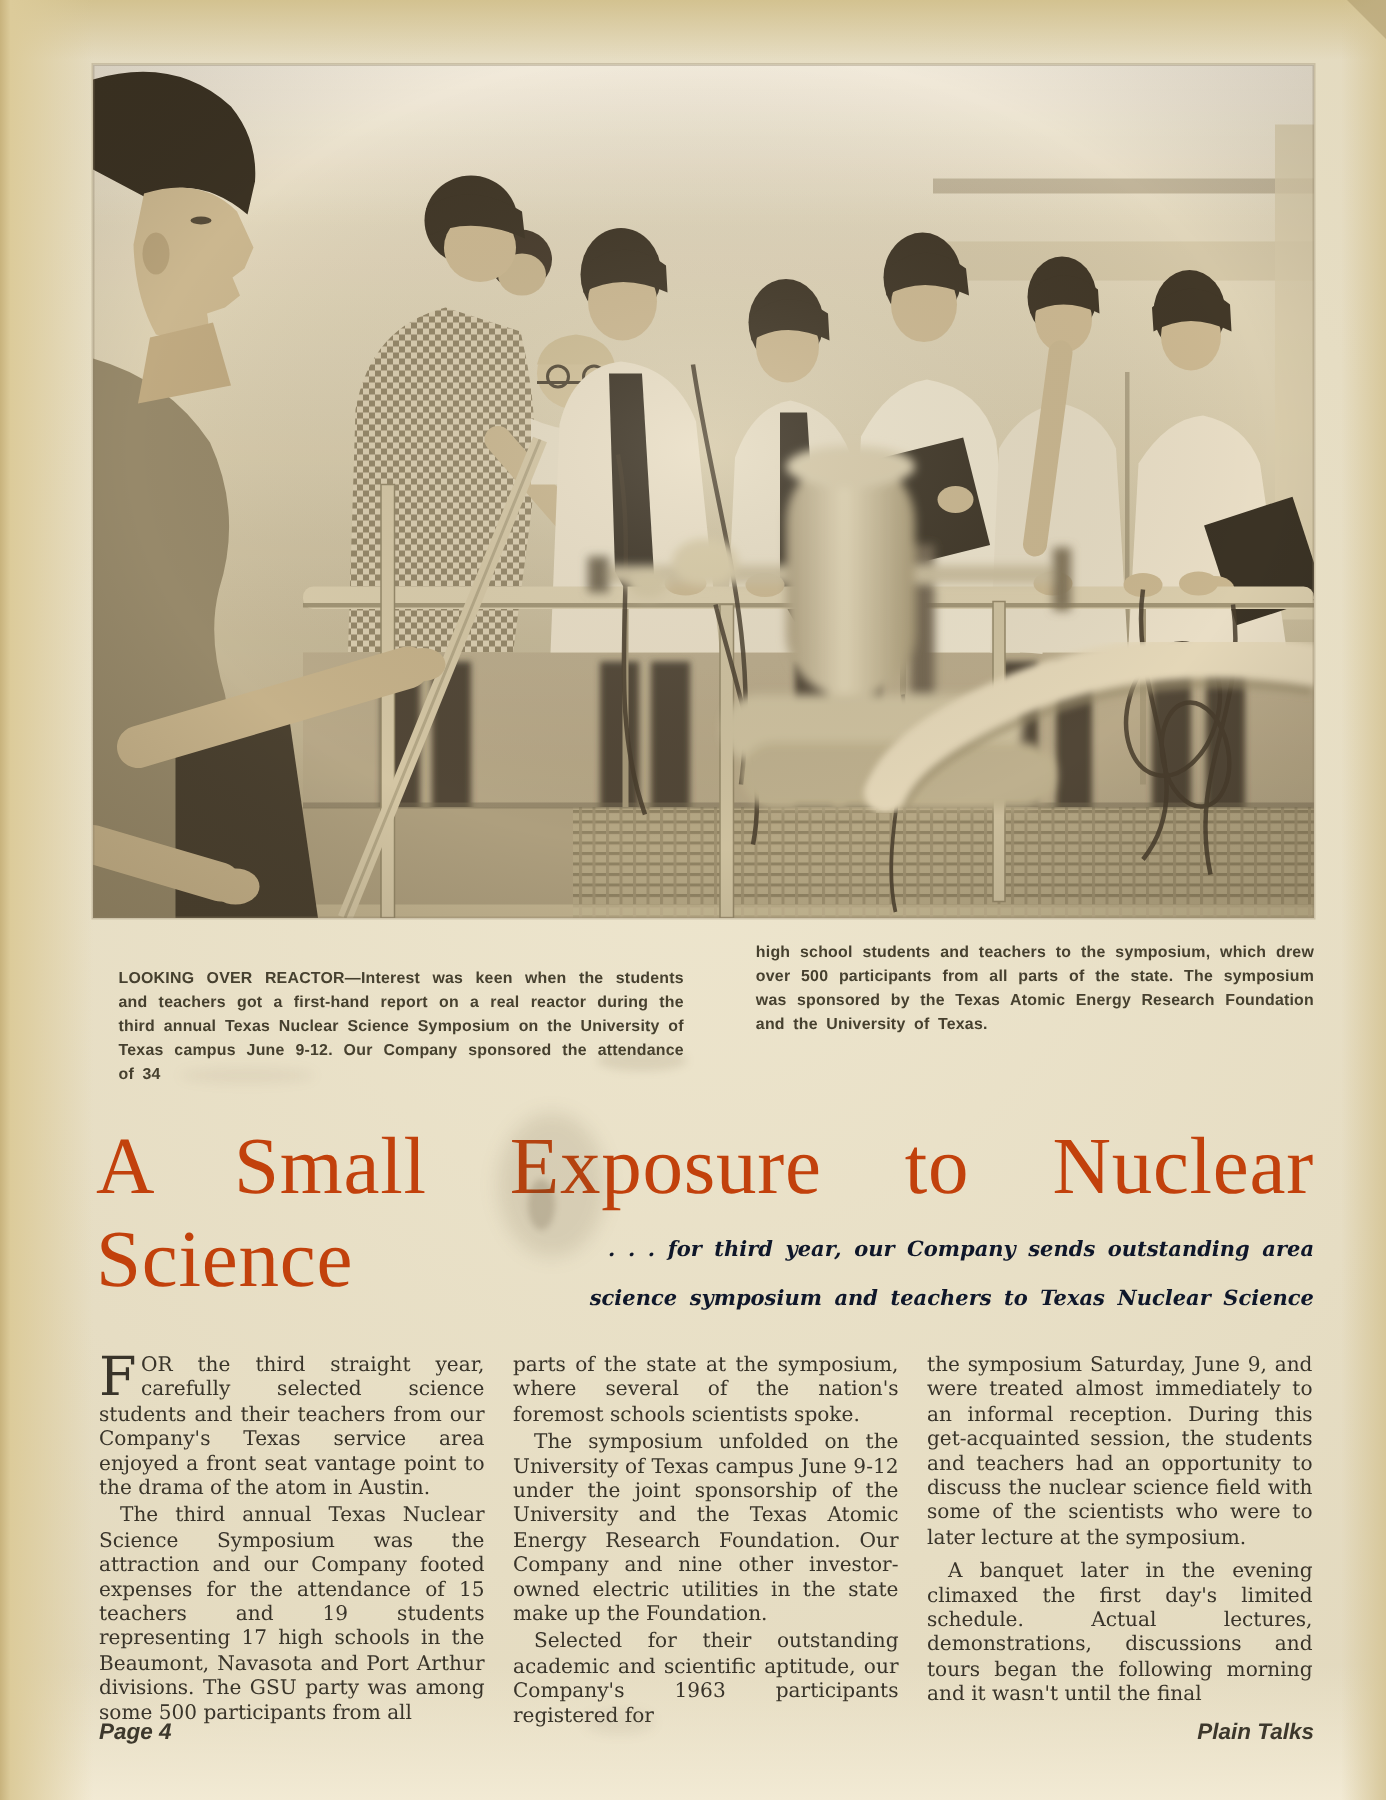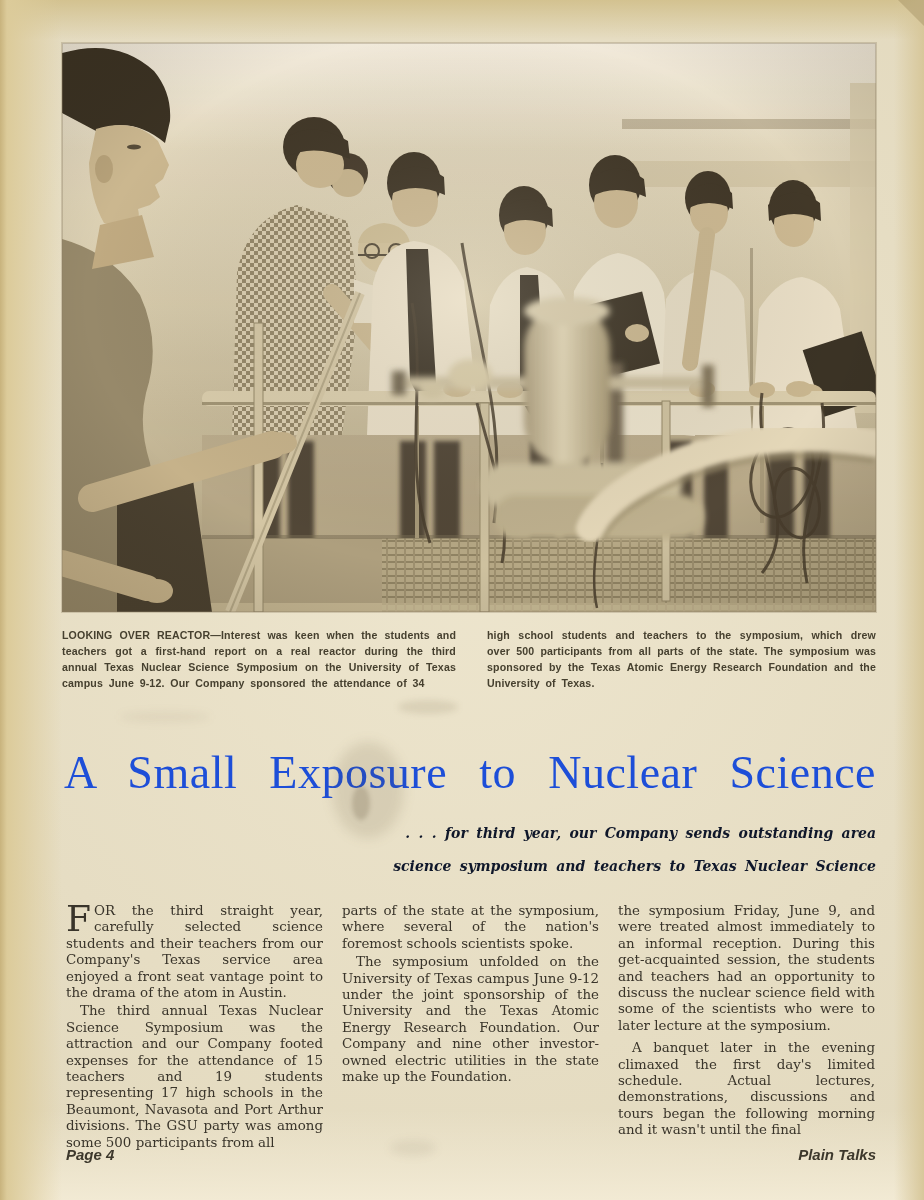--- a/index.html
+++ b/index.html
@@ -19,21 +19,21 @@
   .photo{left:62px;top:43px;width:814px;height:569px;box-shadow:0 0 0 1px rgba(120,105,75,.25);}
   .photo svg{display:block;}
   
   .captions{left:62px;top:627px;width:814px;display:flex;gap:31px;}
   .cap{font-family:"Liberation Sans",sans-serif;font-weight:bold;font-size:10.6px;
        line-height:1.52;color:#46402f;text-align:justify;word-spacing:2.6px;letter-spacing:.15px;}
   .cap.left{width:394px;}
   .cap.right{width:389px;}
   
   .headline{left:64px;top:746px;width:812px;font-family:"Liberation Serif",serif;
-            font-size:46px;color:#1d4ed8;text-align:justify;text-align-last:justify;
+            font-size:54px;color:#c2410c;text-align:justify;text-align-last:justify;
             letter-spacing:.5px;white-space:nowrap0;}
   
   .subtitle{left:250px;top:817px;width:626px;text-align:right;
             font-family:"DejaVu Serif",serif;font-style:italic;font-weight:bold;
             font-size:14px;line-height:33px;color:#0f172a;word-spacing:3.5px;}
   
   .columns{left:66px;top:903px;width:810px;display:flex;gap:19px;}
   .col{width:257px;font-family:"DejaVu Serif",serif;font-size:13.4px;line-height:16.4px;
        color:#39342a;text-align:justify;}
   .col p{margin:0;}
@@ -279,42 +279,43 @@
 
   <g>
     <rect width="814" height="569" fill="#caa96b" opacity="0.10"></rect>
     <rect width="814" height="569" fill="url(#vg)"></rect>
     <rect x="0.5" y="0.5" width="813" height="568" fill="none" stroke="#8b7f63" opacity="0.35"></rect>
   </g>
 </svg>
 </figure>
 
 <div class="abs captions">
-  <p class="cap left" style="margin:0">LOOKING OVER REACTOR—Interest was keen when the students and teachers got a first-hand report on a real reactor during the third annual Texas Nuclear Science Symposium on the University of Texas campus June 9-12. Our Company sponsored the attendance of 34</p>
+  <p class="cap left" style="margin:17px">LOOKING OVER REACTOR—Interest was keen when the students and teachers got a first-hand report on a real reactor during the third annual Texas Nuclear Science Symposium on the University of Texas campus June 9-12. Our Company sponsored the attendance of 34</p>
   <p class="cap right" style="margin:0">high school students and teachers to the symposium, which drew over 500 participants from all parts of the state. The symposium was sponsored by the Texas Atomic Energy Research Foundation and the University of Texas.</p>
 </div>
 
 <h1 class="abs headline" style="margin:0;font-weight:normal">A Small Exposure to Nuclear Science</h1>
 
 <div class="abs subtitle">
   <div>. . . for third year, our Company sends outstanding area</div>
   <div>science symposium and teachers to Texas Nuclear Science</div>
 </div>
 
 <div class="abs columns">
   <div class="col">
     <p><span class="dropcap">F</span><span>OR the third straight year, carefully selected science students and their teachers from our Company's Texas service area enjoyed a front seat vantage point to the drama of the atom in Austin.</span></p>
     <p class="ind">The third annual Texas Nuclear Science Symposium was the attraction and our Company footed expenses for the attendance of 15 teachers and 19 students representing 17 high schools in the Beaumont, Navasota and Port Arthur divisions. The GSU party was among some 500 participants from all</p>
   </div>
   <div class="col">
     <p>parts of the state at the symposium, where several of the nation's foremost schools scientists spoke.</p>
     <p class="ind">The symposium unfolded on the University of Texas campus June 9-12 under the joint sponsorship of the University and the Texas Atomic Energy Research Foundation. Our Company and nine other investor-owned electric utilities in the state make up the Foundation.</p>
+    <p class="ind">Selected for their outstanding academic and scientific aptitude, our Company's 1963 participants registered for</p>
   </div>
   <div class="col">
-    <p>the symposium Friday, June 9, and were treated almost immediately to an informal reception. During this get-acquainted session, the students and teachers had an opportunity to discuss the nuclear science field with some of the scientists who were to later lecture at the symposium.</p>
+    <p>the symposium Saturday, June 9, and were treated almost immediately to an informal reception. During this get-acquainted session, the students and teachers had an opportunity to discuss the nuclear science field with some of the scientists who were to later lecture at the symposium.</p>
     <p class="ind sp">A banquet later in the evening climaxed the first day's limited schedule. Actual lectures, demonstrations, discussions and tours began the following morning and it wasn't until the final</p>
   </div>
 </div>
 
 <div class="abs footer l">Page 4</div>
 <div class="abs footer r">Plain Talks</div>
 
 <div class="stain st1"></div>
 <div class="stain st2"></div>
 <div class="stain st3"></div>

